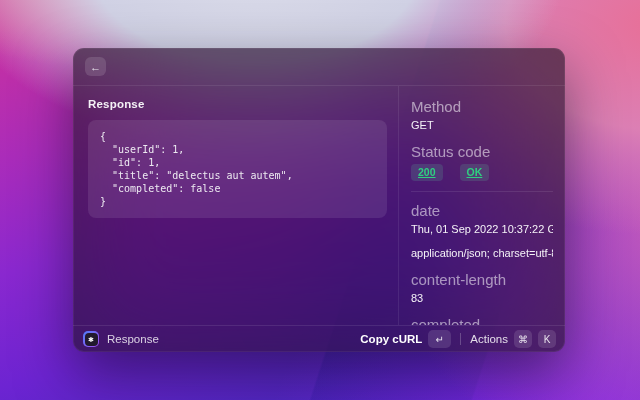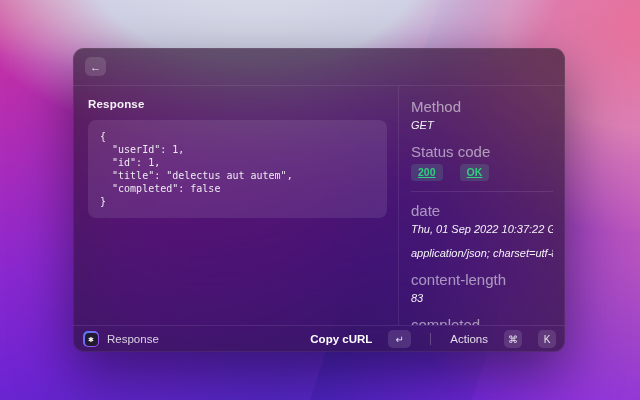--- a/index.html
+++ b/index.html
@@ -75,21 +75,20 @@
   .meta-label {
     font-size: 15px; font-weight: 400;
     color: rgba(255,255,255,0.55);
     margin-bottom: 4px;
     white-space: nowrap; overflow: hidden;
   }
   .meta-value {
     font-size: 11px; color: #f5f3f7;
     white-space: nowrap; overflow: hidden;
     margin-bottom: 12px;
-    font-style: italic;
   }
   .badge-row { display: flex; gap: 5px; margin-bottom: 10px; }
   .status-badge {
     font-size: 10.5px; font-weight: bold;
     padding: 2px 7px 3px 7px;
     border-radius: 4px;
     text-decoration: underline;
   }
   .h-divider { height: 1px; background: rgba(255,255,255,0.09); margin: 0 0 10px 0; }
 
@@ -107,21 +106,21 @@
     background: linear-gradient(135deg, #4f7cf7, #a44df0);
     padding: 1.5px;
   }
   .ext-icon-inner {
     width: 100%; height: 100%; border-radius: 4px;
     background: #221a2e;
     display: flex; align-items: center; justify-content: center;
     color: #ffffff; font-size: 7px; line-height: 1;
   }
   .sb-app-label { color: rgba(255,255,255,0.8); }
-  .sb-right { display: flex; align-items: center; gap: 16px; justify-content: flex-end; }
+  .sb-right { display: flex; align-items: center; gap: 6px; justify-content: flex-end; }
   .sb-action-label { font-weight: bold; color: #ffffff; }
   .sb-action-label2 { color: rgba(255,255,255,0.85); }
   .key-badge {
     min-width: 18px; height: 18px;
     padding: 0 4px;
     border-radius: 5px;
     background: rgba(255,255,255,0.12);
     display: flex; align-items: center; justify-content: center;
     font-size: 10px; color: rgba(255,255,255,0.85);
   }

